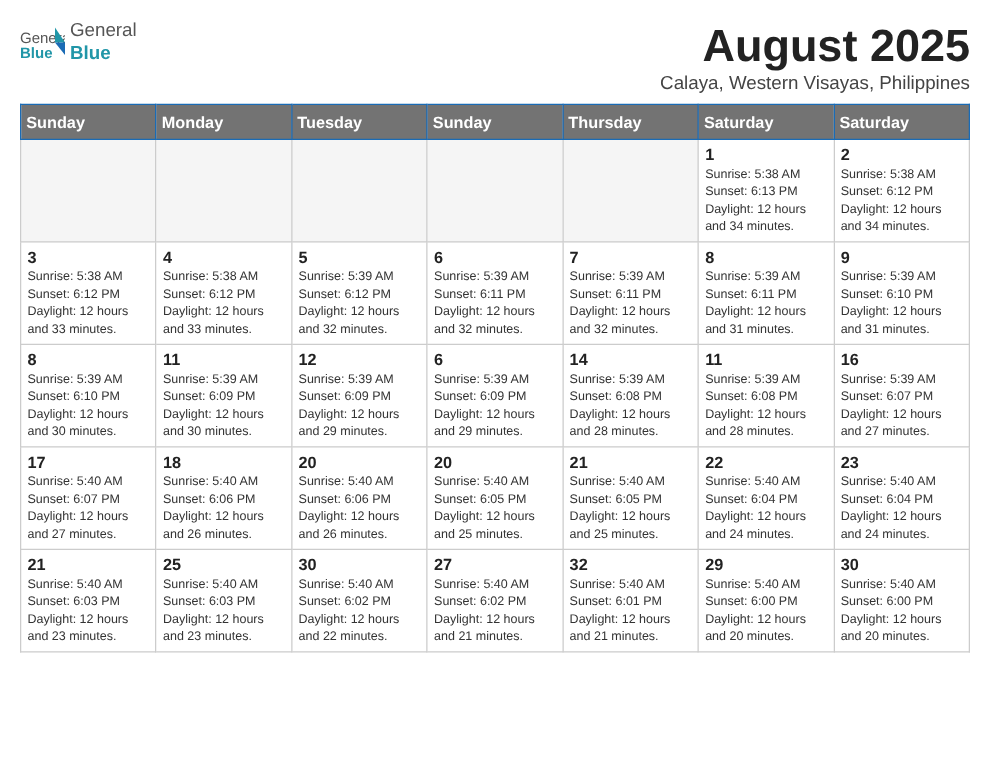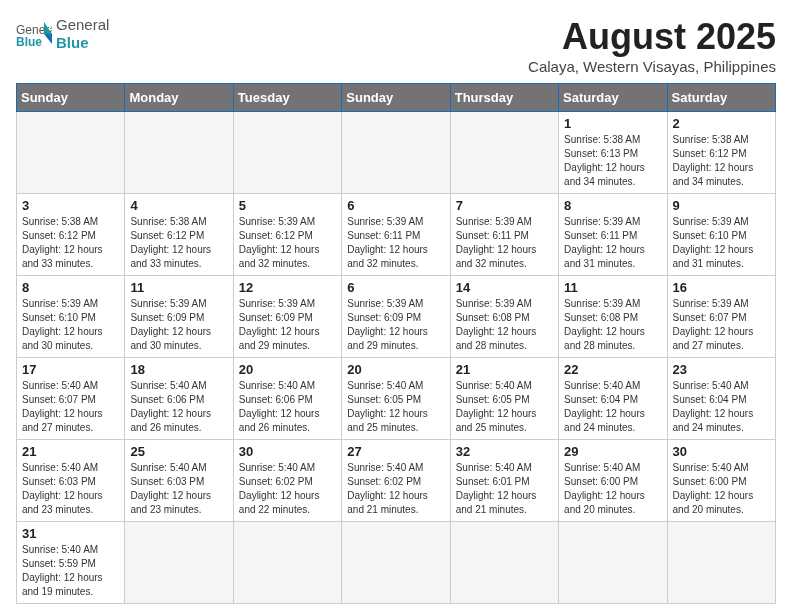--- a/index.html
+++ b/index.html
@@ -330,29 +330,14 @@
 and 20 minutes.</div>
         </td>
         <td>
           <span class="day-number">30</span>
           <div class="day-info" style="white-space: pre-line;">Sunrise: 5:40 AM
 Sunset: 6:00 PM
 Daylight: 12 hours
 and 20 minutes.</div>
         </td>
       </tr>
-      <tr>
-        <td>
-          <span class="day-number">31</span>
-          <div class="day-info" style="white-space: pre-line;">Sunrise: 5:40 AM
-Sunset: 5:59 PM
-Daylight: 12 hours
-and 19 minutes.</div>
-        </td>
-        <td class="empty"></td>
-        <td class="empty"></td>
-        <td class="empty"></td>
-        <td class="empty"></td>
-        <td class="empty"></td>
-        <td class="empty"></td>
-      </tr>
     </tbody>
 </table>
 
 </body></html>

